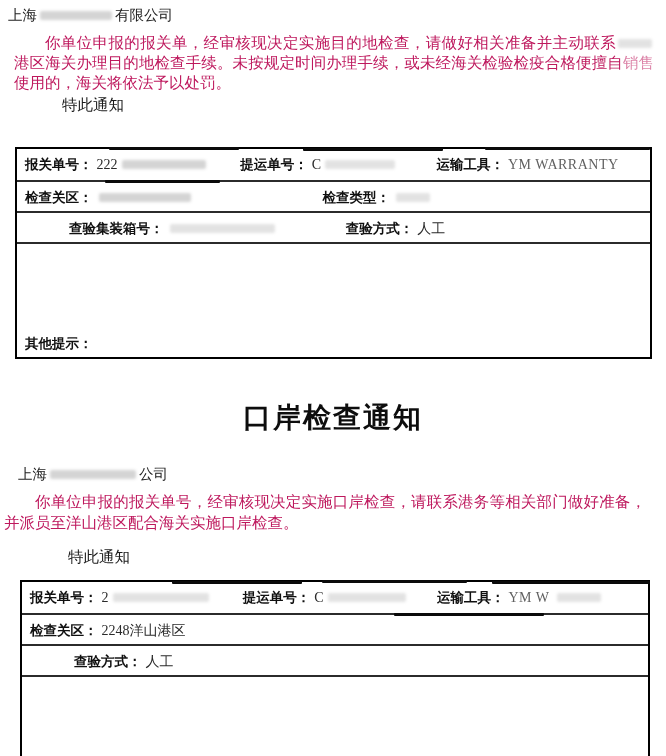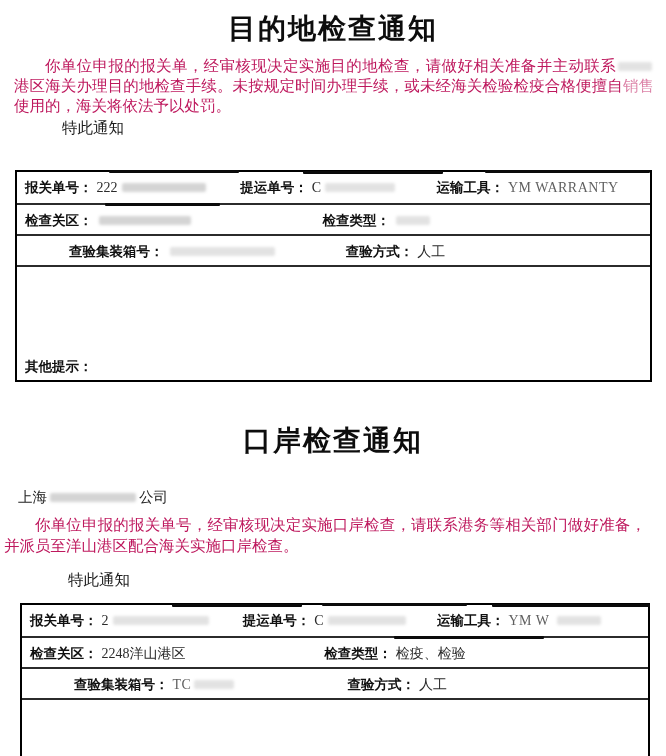--- a/index.html
+++ b/index.html
@@ -107,22 +107,24 @@
   .c-half{width:47%;}
   .c-rest{width:53%;}
   .sect2{margin-top:30px;}
 </style>
 </head>
 <body>
 
 <div class="page">
 
   <div class="notice">
-    <h1 class="title">目的地检查通知</h1>
-
+
+    <div class="company">
+      <span>上海</span><span class="smudge" style="width:72px;margin:0 3px;"></span><span>有限公司</span>
+    </div>
 
     <p class="para">
       <span>你单位申报的报关单，经审核现决定实施目的地检查，请做好相关准备并主动联系</span><span class="smudge lite" style="width:34px;margin:0 2px;"></span><span>港区海关办理目的地检查手续。未按规定时间办理手续，或未经海关检验检疫合格便擅自</span><span class="half-faded">销售</span><span>使用的，海关将依法予以处罚。</span>
     </p>
 
     <div class="closing">特此通知</div>
 
     <div class="tbl tbl1">
       <div class="trow r1">
         <div class="redaction-mark" style="left:92px;width:130px;"></div>
@@ -193,29 +195,23 @@
         <div class="cell c-c">
           <span class="lbl">运输工具：</span><span class="val faint">YM W</span><span class="smudge lite" style="width:44px;margin-left:8px;"></span>
         </div>
       </div>
 
       <div class="trow r2">
         <div class="redaction-mark" style="left:372px;width:150px;top:-2px;"></div>
         <div class="cell c-half">
           <span class="lbl">检查关区：</span><span class="val">2248洋山港区</span>
         </div>
-        <div class="cell c-rest">
-          <span class="lbl">检查类型：</span><span class="val">检疫、检验</span>
-        </div>
       </div>
 
       <div class="trow r3">
-        <div class="cell c-half">
-          <span class="lbl">查验集装箱号：</span><span class="val faint">TC</span><span class="smudge lite" style="width:40px;margin-left:3px;"></span>
-        </div>
         <div class="cell c-rest">
           <span class="lbl">查验方式：</span><span class="val">人工</span>
         </div>
       </div>
 
       <div class="trow r4">
         <div class="cell">
           <span class="lbl">其他提示：</span>
         </div>
       </div>

